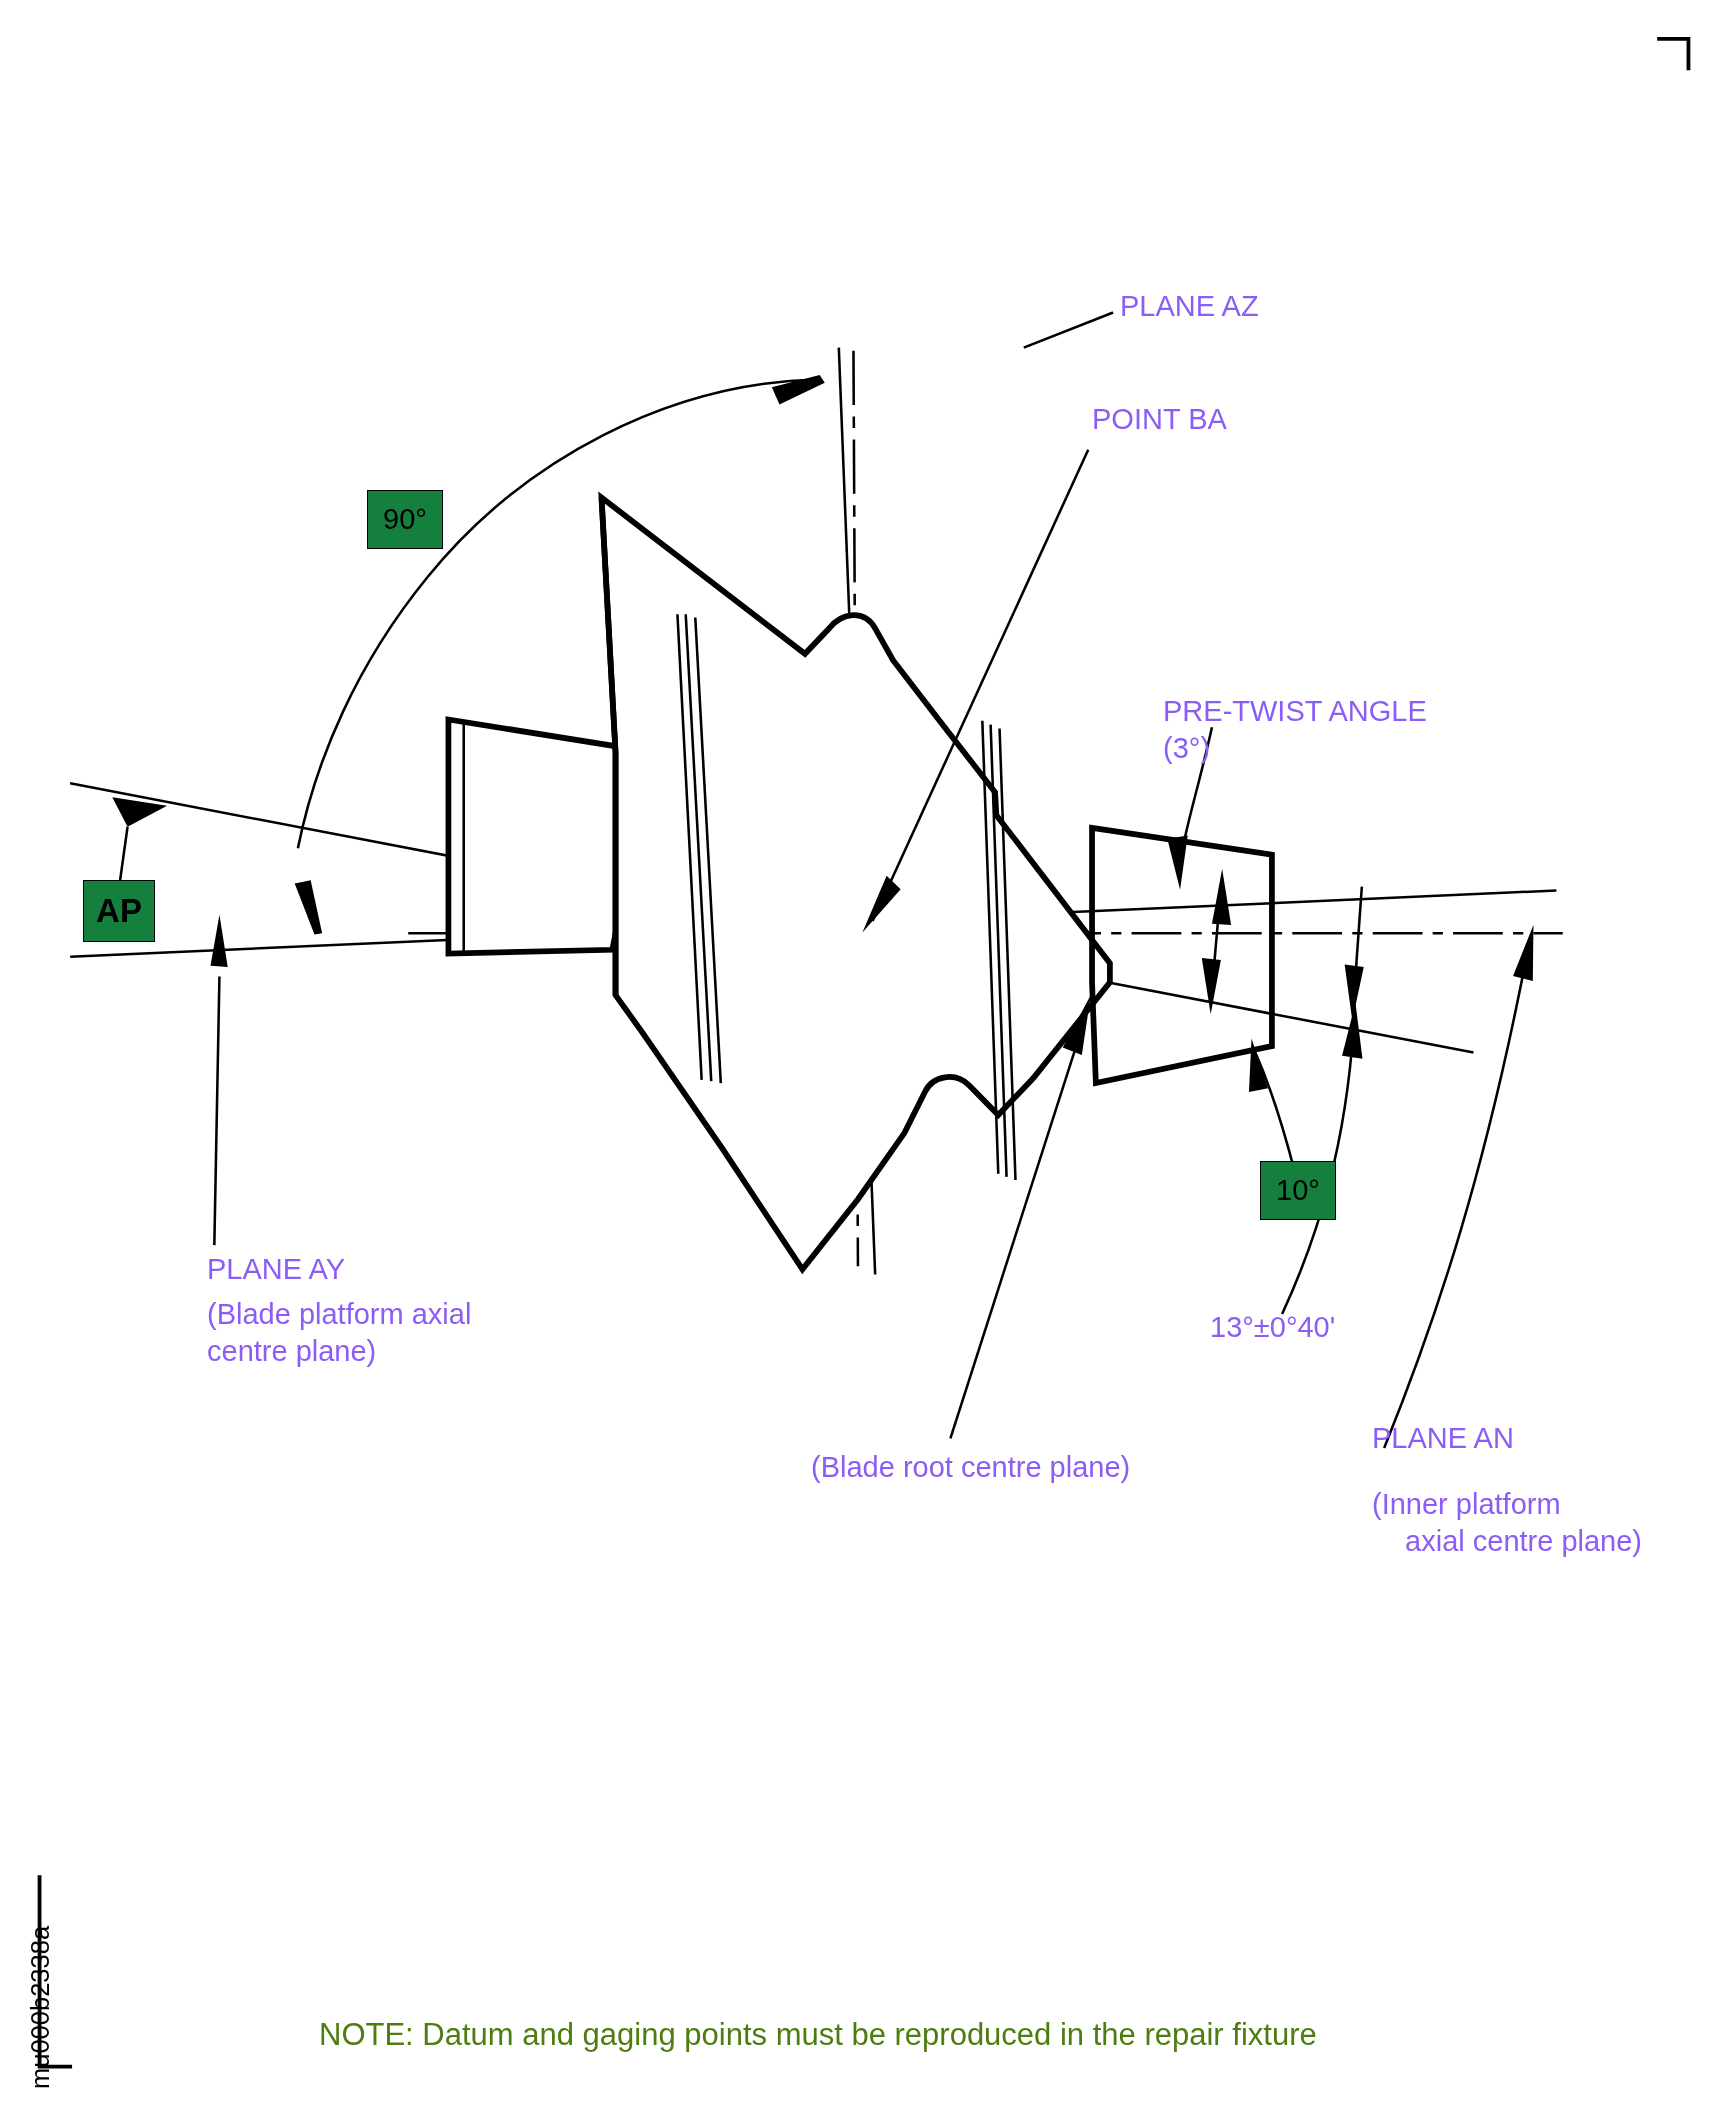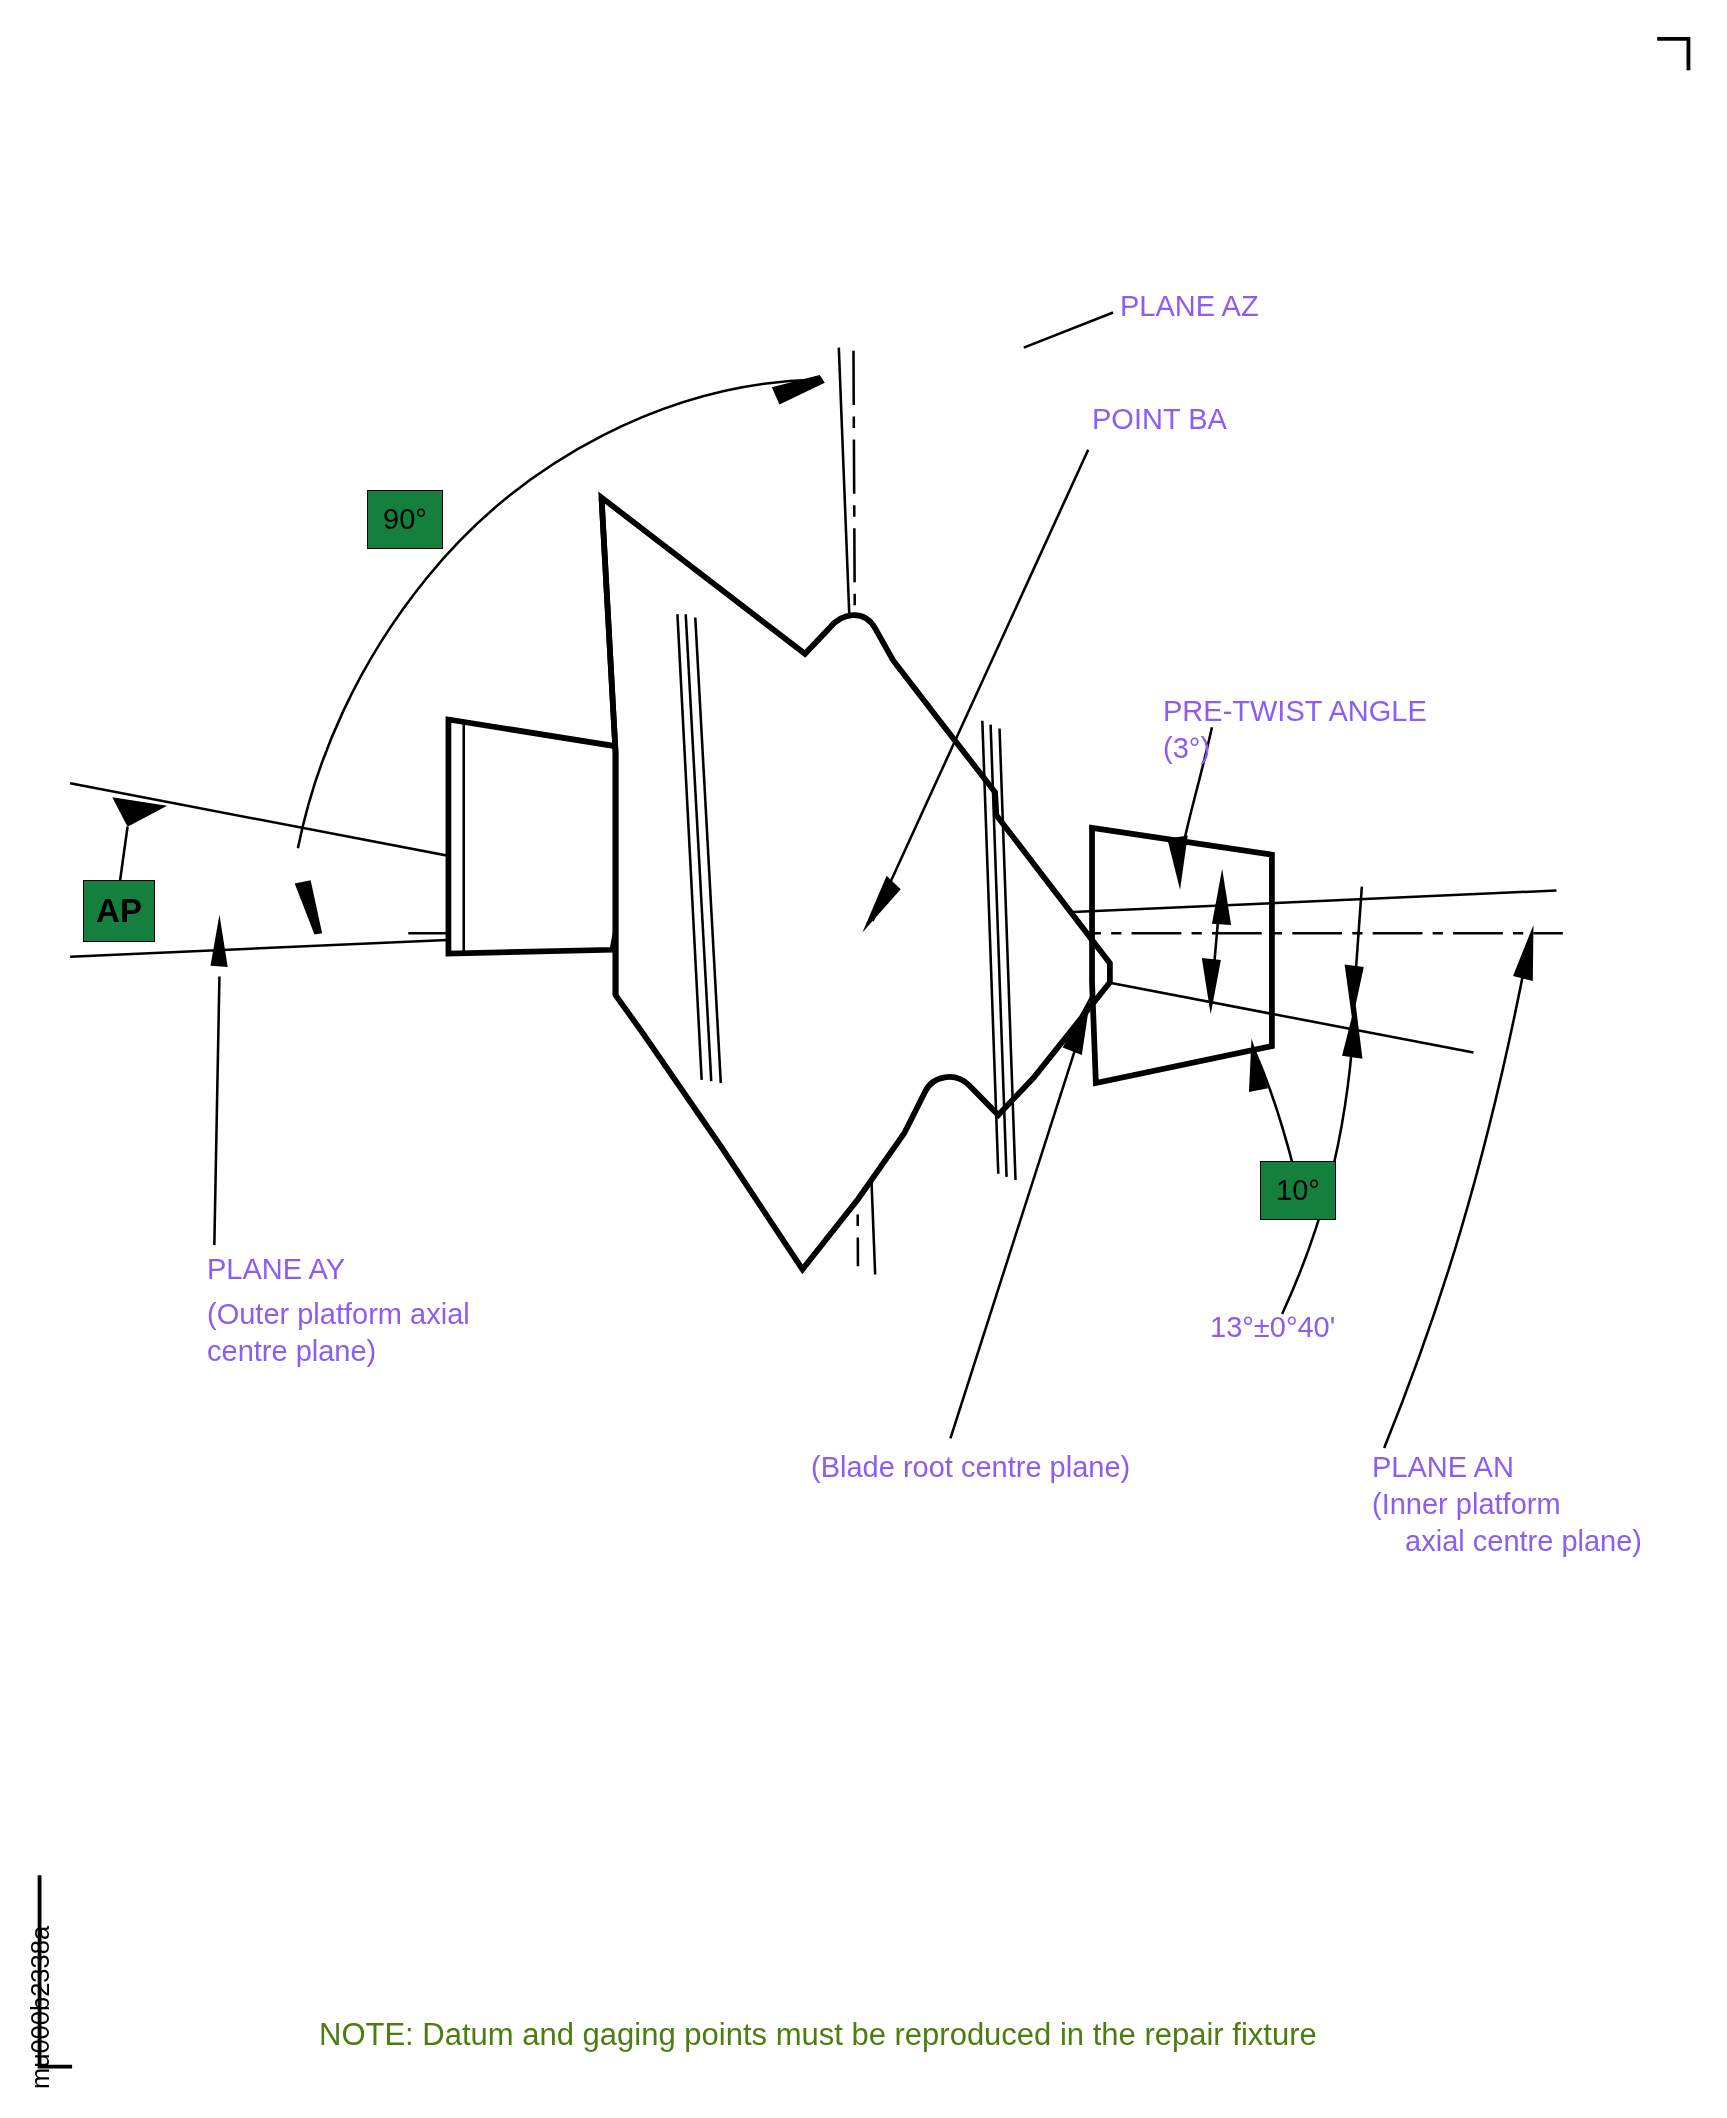--- a/index.html
+++ b/index.html
@@ -235,26 +235,26 @@
     <span>10°</span>
   </div>
 
   <div class="txt" style="left:1210px; top:1309px;">13°±0°40'</div>
 
   <div class="framed bold" style="left:83px; top:880px; width:70px; height:60px;">
     <span>AP</span>
   </div>
 
   <div class="txt" style="left:207px; top:1251px;">PLANE AY</div>
-  <div class="txt" style="left:207px; top:1296px;">(Outer platform axial</div>
+  <div class="txt" style="left:207px; top:1296px;">(Blade platform axial</div>
   <div class="txt" style="left:207px; top:1333px;">centre plane)</div>
 
   <div class="txt" style="left:811px; top:1449px;">(Blade root centre plane)</div>
 
-  <div class="txt" style="left:1372px; top:1449px;">PLANE AN</div>
+  <div class="txt" style="left:1372px; top:1420px;">PLANE AN</div>
   <div class="txt" style="left:1372px; top:1486px;">(Inner platform</div>
   <div class="txt" style="left:1372px; top:1523px;margin-left:25px;"> axial centre plane)</div>
 
   <div class="vert-id" style="left:55px; top:2060px;">mu000b2338a</div>
 
   <div class="note" style="left:319px; top:2017px;">NOTE: Datum and gaging points must be reproduced in the repair fixture</div>
 
 </div>
 
 

